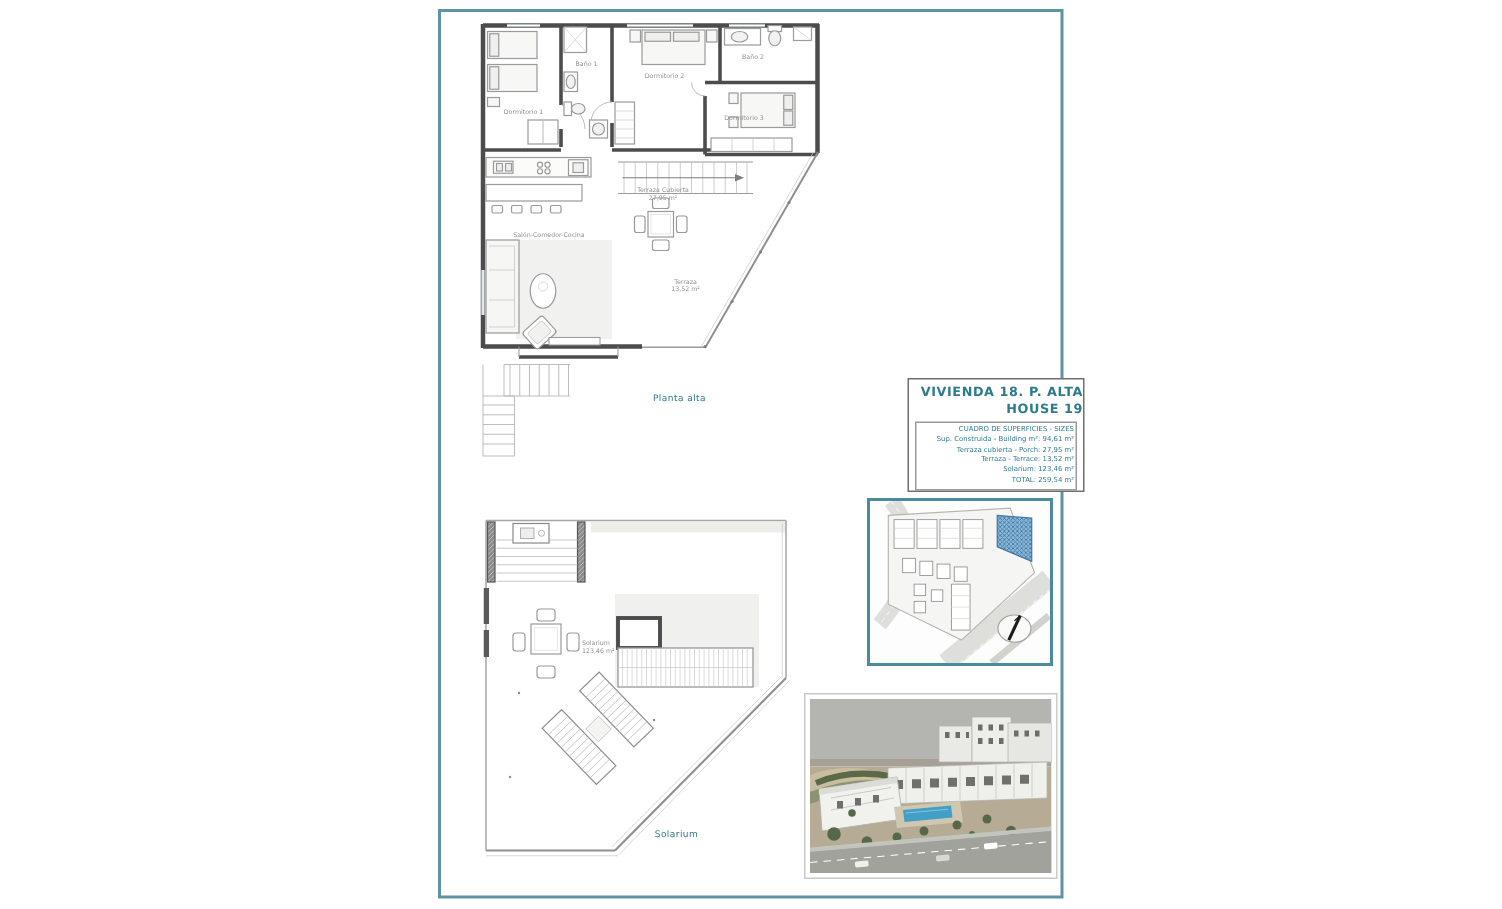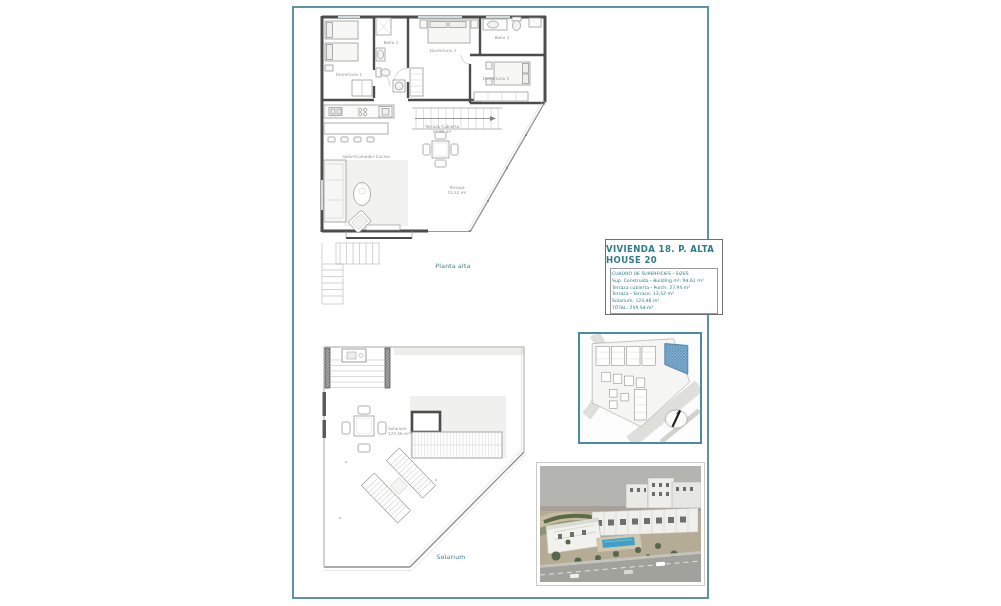--- a/index.html
+++ b/index.html
@@ -2,22 +2,22 @@
 <html><head>
 <meta charset="utf-8">
 <style>
   html,body{margin:0;padding:0;background:#fff;}
   .page{position:relative;width:1001px;height:606px;background:#ffffff;overflow:hidden;
         font-family:"DejaVu Sans","Liberation Sans",sans-serif;}
   .frame{position:absolute;left:292px;top:6px;width:417px;height:593px;
          border:2px solid #5d93a3;box-sizing:border-box;background:#fff;}
   .abs{position:absolute;}
   .caption{position:absolute;text-align:center;color:#2e7b8c;font-size:6px;letter-spacing:.3px;}
-  .title-block{position:absolute;left:605px;top:239px;width:118px;height:76px;
-               border:1px solid #6f6f6f;box-sizing:border-box;background:#fff;text-align:left;}
+  .title-block{position:absolute;left:605px;top:252px;width:118px;height:76px;
+               border:1px solid #6f6f6f;box-sizing:border-box;background:#fff;text-align:right;}
   .tb-title{color:#2e7b8c;font-weight:bold;font-size:8.5px;letter-spacing:.4px;margin-top:4px;}
   .tb-title.second{margin-top:1px;}
   .tb-sizes{margin:3px 4px 0 4px;border:1px solid #9a9a9a;padding:2px 1px;
             color:#2e7b8c;font-size:4.6px;line-height:1.45;}
   .tb-sizes .tb-h{margin-bottom:.5px;}
   .render-box{position:absolute;left:536px;top:462px;width:169px;height:124px;background:#fff;
               border:1px solid #c9c9c9;box-sizing:border-box;padding:3px;}
   .siteplan{position:absolute;left:578px;top:332px;width:124px;height:112px;
             border:2px solid #4a8b9d;box-sizing:border-box;background:#fdfdfd;}
   svg{display:block;}
@@ -203,21 +203,21 @@
       <text x="126" y="121">27,95 m²</text>
       <text x="141" y="177">Terraza</text>
       <text x="141" y="182">13,52 m²</text>
     </g>
   </svg>
 
   <div class="caption" style="left:396px;top:262px;width:114px;">Planta alta</div>
 
   <div class="title-block">
     <div class="tb-title">VIVIENDA 18. P. ALTA</div>
-    <div class="tb-title second">HOUSE 20</div>
+    <div class="tb-title second">HOUSE 19</div>
     <div class="tb-sizes">
       <div class="tb-h">CUADRO DE SUPERFICIES  - SIZES</div>
       <div>Sup. Construida  - Building m²: 94,61 m²</div>
       <div>Terraza cubierta  - Porch: 27,95 m²</div>
       <div>Terraza - Terrace: 13,52 m²</div>
       <div>Solarium: 123,46 m²</div>
       <div>TOTAL: 259,54 m²</div>
     </div>
   </div>
 

